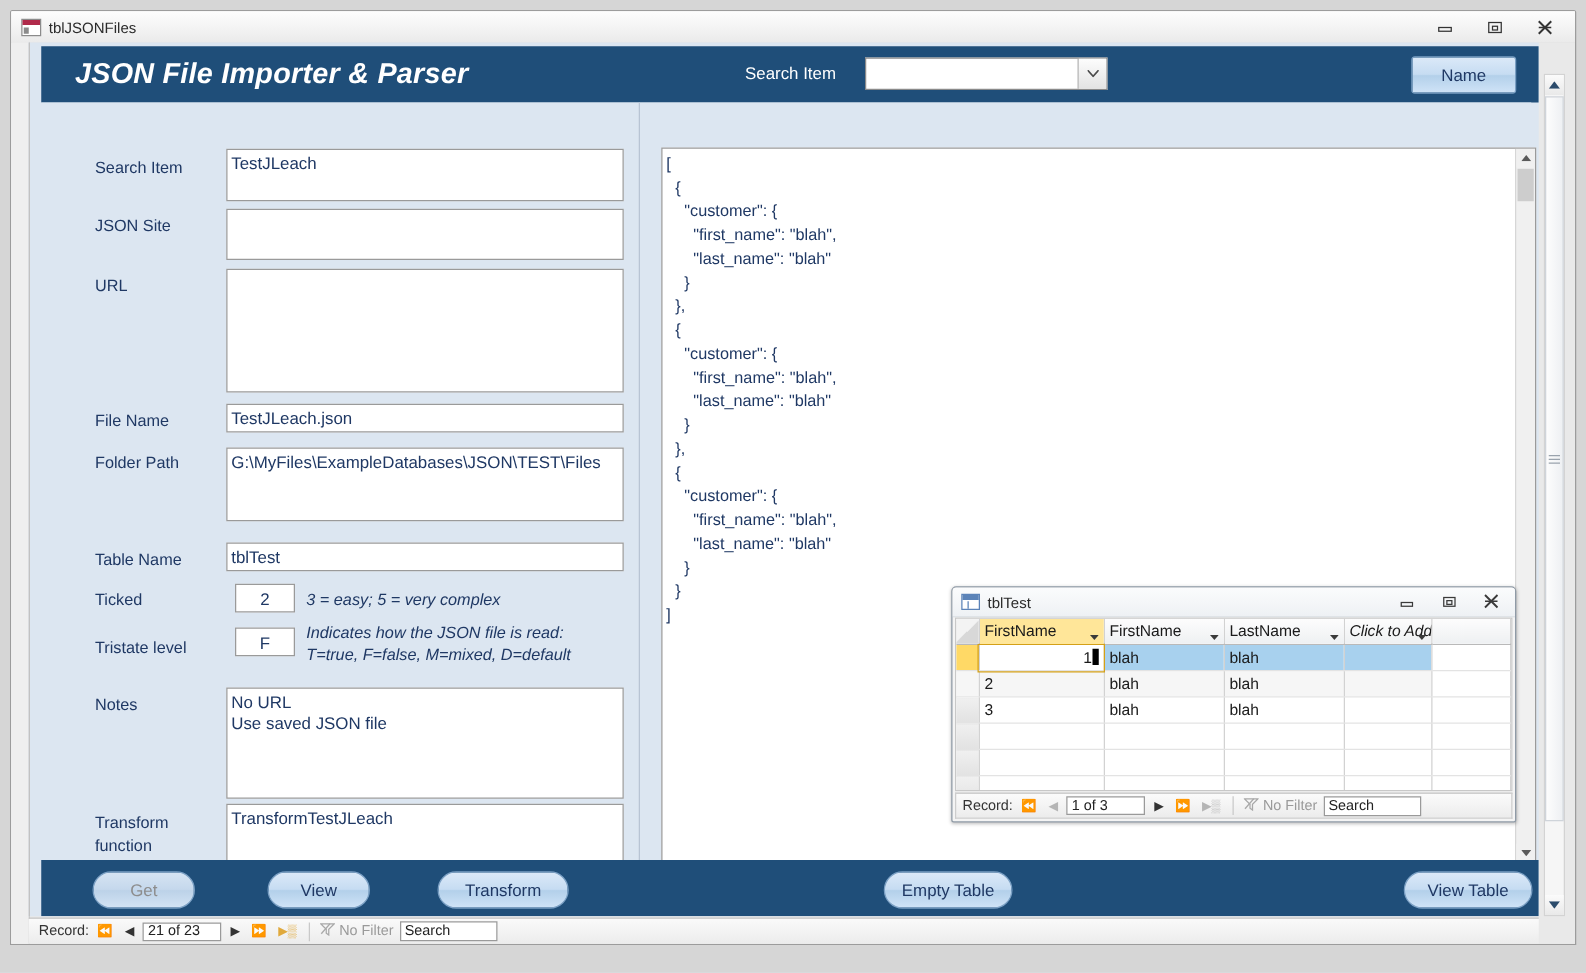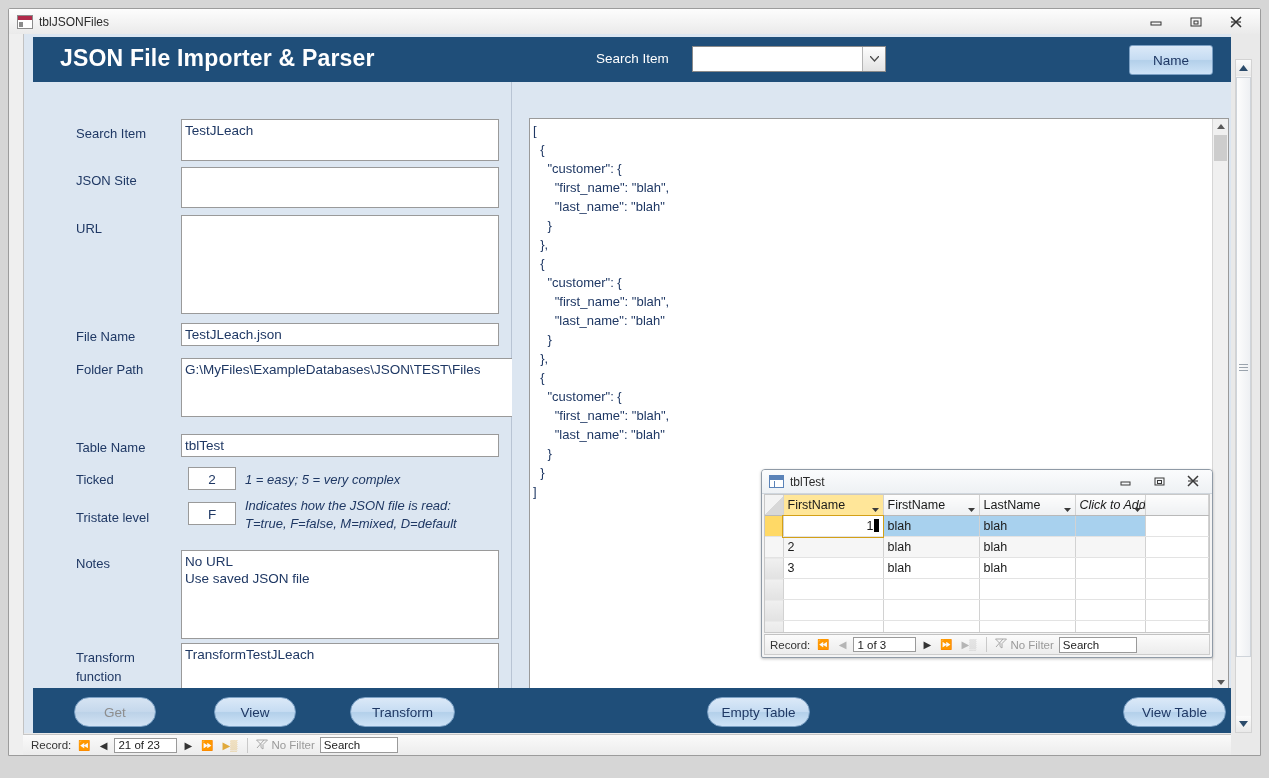--- a/index.html
+++ b/index.html
@@ -83,21 +83,21 @@
     overflow: hidden;
   }
 
   
   .hdr {
     position: absolute; left: 9px; top: 3px; right: 0; height: 45px;
     background: #1f4e79;
   }
   .hdr-title {
     position: absolute; left: 27px; top: 8px;
-    font-size: 23px; font-weight: bold; 
+    font-size: 23px; font-weight: bold; font-style: italic;
     color: #ffffff;
     letter-spacing: .2px;
     text-align: right;
   }
   .hdr-search-label {
     position: absolute; left: 563px; top: 14px;
     font-size: 13.5px; color: #ffffff;
   }
   .combo {
     position: absolute; left: 659px; top: 9px;
@@ -409,28 +409,28 @@
           <div class="fld-label" style="left:43px; top:91px;">JSON Site</div>
           <div class="tbox" style="left:148px;top:85px;width:318px;height:41px;"></div>
 
           <div class="fld-label" style="left:43px; top:139px;">URL</div>
           <div class="tbox" style="left:148px;top:133px;width:318px;height:99px;"></div>
 
           <div class="fld-label" style="left:43px; top:247px;">File Name</div>
           <div class="tbox" style="left:148px;top:241px;width:318px;height:23px;">TestJLeach.json</div>
 
           <div class="fld-label" style="left:43px; top:280px;">Folder Path</div>
-          <div class="tbox" style="left:148px;top:276px;width:348px;height:59px;">G:\MyFiles\ExampleDatabases\JSON\TEST\Files</div>
+          <div class="tbox" style="left:148px;top:276px;width:318px;height:59px;">G:\MyFiles\ExampleDatabases\JSON\TEST\Files</div>
 
           <div class="fld-label" style="left:43px; top:358px;">Table Name</div>
           <div class="tbox" style="left:148px;top:352px;width:318px;height:23px;">tblTest</div>
 
           <div class="fld-label" style="left:43px; top:390px;">Ticked</div>
           <div class="tbox" style="left:155px;top:385px;width:48px;height:23px;text-align:center;padding-top:3px;">2</div>
-          <div class="hint" style="left:212px;top:389px;">1 = easy; 5 = very complex</div>
+          <div class="hint" style="left:212px;top:389px;">3 = easy; 5 = very complex</div>
 
           <div class="fld-label" style="left:43px; top:428px;">Tristate level</div>
           <div class="tbox" style="left:155px;top:470px;width:48px;height:23px;text-align:center;padding-top:3px;transform:translateY(-50px);">F</div>
           <div class="hint" style="left:212px;top:415px;width:260px;white-space:pre;">Indicates how the JSON file is read:
 T=true, F=false, M=mixed, D=default</div>
 
           <div class="fld-label" style="left:43px; top:474px;">Notes</div>
           <div class="tbox" style="left:148px;top:468px;width:318px;height:89px;">No URL
 Use saved JSON file</div>
 

